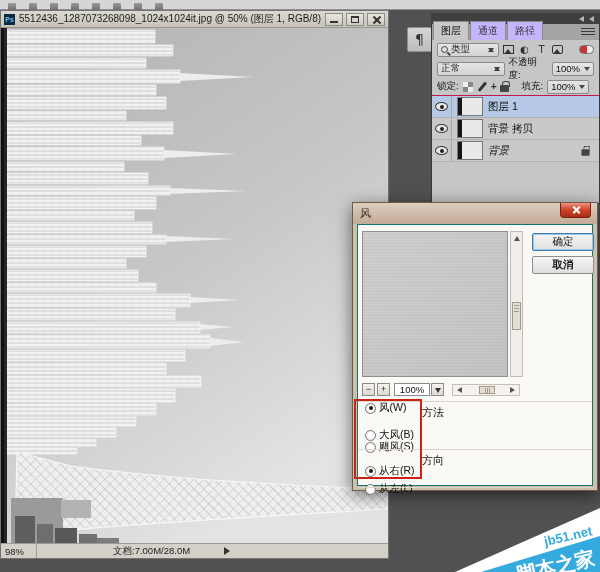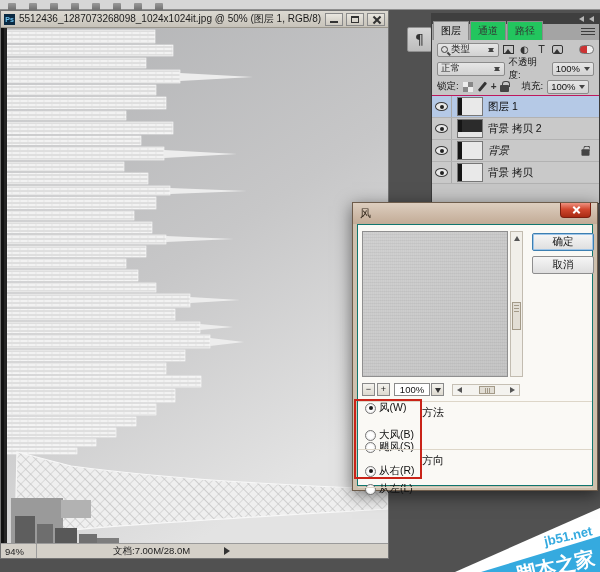--- a/index.html
+++ b/index.html
@@ -25,21 +25,21 @@
   .zoom-cell { width:36px; padding-left:4px; border-right:1px solid #9c9c9c; height:100%; display:flex; align-items:center; }
   .doc-info { margin-left:76px; }
   .tri-right { width:0; height:0; border:4px solid transparent; border-left:6px solid #333; margin-left:34px; }
 
   
   .dock-header { position:absolute; left:431px; top:13px; width:169px; height:11px; background:#3f3f3f; display:flex; justify-content:flex-end; align-items:center; padding-right:6px; gap:2px; }
   .c-arrow { width:0; height:0; border:3px solid transparent; border-right:5px solid #b5b5b5; }
   .icon-col-btn { position:absolute; left:407px; top:27px; width:25px; height:25px; background:linear-gradient(#d6d6d6,#bdbdbd); border:1px solid #8f8f8f; border-radius:2px; color:#333; font-size:14px; text-align:center; line-height:23px; font-family:"DejaVu Sans",sans-serif; }
   .panel { position:absolute; left:431px; top:24px; width:169px; height:180px; background:#c6c6c6; border:1px solid #3a3a3a; border-top:none; }
   .tab-bar { height:16px; background:#a4a4a4; display:flex; align-items:flex-end; padding-left:1px; }
-  .tab { font-size:10px; padding:2px 7px 2px; color:#333; background:#22c55e; border:1px solid #8a8a8a; border-bottom:none; margin-right:1px; }
+  .tab { font-size:10px; padding:2px 7px 2px; color:#333; background:#c4b5fd; border:1px solid #8a8a8a; border-bottom:none; margin-right:1px; }
   .tab.active { background:#c9c9c9; color:#000; }
   .panel-menu { margin-left:auto; margin-right:4px; margin-bottom:3px; width:14px; }
   .panel-menu i { display:block; height:1px; background:#3c3c3c; margin:2px 0; }
   .prow { display:flex; align-items:center; padding:0 5px; }
   .filter-row { height:19px; gap:4px; }
   .dd { background:linear-gradient(#e6e6e6,#d2d2d2); border:1px solid #8b8b8b; border-radius:2px; height:14px; display:flex; align-items:center; font-size:9.5px; color:#222; padding:0 3px; gap:3px; }
   .search-ic { width:7px; height:7px; border:1.5px solid #444; border-radius:50%; position:relative; flex:none; }
   .search-ic::after { content:""; position:absolute; width:4px; height:1.5px; background:#444; transform:rotate(45deg); left:5px; top:6px; }
   .ud { width:7px; height:9px; position:relative; margin-left:auto; }
   .ud::before { content:""; position:absolute; left:0; top:0; border:3px solid transparent; border-bottom:4px solid #444; }
@@ -83,21 +83,21 @@
     background:repeating-linear-gradient(0deg,rgba(0,0,0,.04) 0 1px,transparent 1px 3px),
                repeating-linear-gradient(90deg,rgba(255,255,255,.07) 0 1px,transparent 1px 2px),
                linear-gradient(135deg,#cdcdcd,#c2c2c2); }
   .vscroll { position:absolute; left:152px; top:6px; width:13px; height:146px; background:#f1efe9; border:1px solid #c2bcb0; }
   .vs-up { position:absolute; top:1px; left:1px; width:9px; height:9px; display:flex; justify-content:center; }
   .vs-up::after { content:""; border:3px solid transparent; border-bottom:5px solid #555; margin-top:0; width:0; height:0; }
   .vs-thumb { position:absolute; left:1px; top:70px; width:9px; height:28px; background:#e2ded5; border:1px solid #a39a88; }
   .vs-thumb i { display:block; height:1px; background:#a39a88; margin:2px 1px 0; }
   .btn { position:absolute; width:62px; height:18px; background:linear-gradient(#f6f6f6,#dedede); border:1px solid #8e8e8e; border-radius:2px; font-size:10.5px; color:#111; display:flex; align-items:center; justify-content:center; }
   .btn.ok { left:174px; top:8px; border:1px solid #3c7fb1; box-shadow:0 0 0 1px #9ec5e8 inset; }
-  .btn.cancel { left:174px; top:31px; }
+  .btn.cancel { left:174px; top:31px;font-weight:bold; }
   .zoom-row { position:absolute; left:0; top:158px; width:100%; height:15px; }
   .zbtn { position:absolute; width:13px; height:13px; top:0; background:linear-gradient(#f4f3ee,#ddd9cf); border:1px solid #8a8a8a; font-size:9px; text-align:center; line-height:11px; color:#222; }
   .z-minus { left:4px; } .z-plus { left:19px; }
   .z-val { position:absolute; left:36px; top:0; width:36px; height:13px; border:1px solid #8a8a8a; background:#fff; font-size:9.5px; text-align:center; line-height:12px; color:#111; }
   .z-drop { position:absolute; left:73px; top:0; width:13px; height:13px; background:linear-gradient(#f4f3ee,#ddd9cf); border:1px solid #8a8a8a; display:flex; align-items:center; justify-content:center; }
   .z-drop::after { content:""; border:3px solid transparent; border-top:5px solid #333; margin-top:4px; }
   .hscroll { position:absolute; left:94px; top:1px; width:68px; height:12px; background:#f4f3ef; border:1px solid #c6c0b4; }
   .hs-left { position:absolute; left:1px; top:2px; border:3px solid transparent; border-right:5px solid #555; }
   .hs-right { position:absolute; right:1px; top:2px; border:3px solid transparent; border-left:5px solid #555; }
   .hs-thumb { position:absolute; left:26px; top:1px; width:16px; height:8px; background:#e2ded5; border:1px solid #a39a88; display:flex; gap:1px; justify-content:center; padding-top:1px; }
@@ -223,21 +223,21 @@
           <rect x="96" y="510" width="22" height="6" fill="#7d7d7d"></rect>
           <rect x="60" y="472" width="30" height="18" fill="#b2b2b2"></rect>
         </g>
 
         <rect x="0" y="0" width="6" height="516" fill="#262626"></rect>
         <rect x="0" y="0" width="3" height="516" fill="#111"></rect>
       </svg>
     </div>
 
     <div class="doc-status">
-      <span class="zoom-cell">94%</span>
+      <span class="zoom-cell">98%</span>
       <span class="doc-info">文档:7.00M/28.0M</span>
       <span class="tri-right"></span>
     </div>
   </div>
 
   <div class="dock-header">
     <span class="c-arrow"></span>
     <span class="c-arrow"></span>
   </div>
   <div class="icon-col-btn">
@@ -295,37 +295,30 @@
         <span class="eye-cell">
             <span class="eye"></span>
           </span>
         <span class="thumb"></span>
         <span class="lname">图层 1</span>
       </div>
       <div class="layer-row">
         <span class="eye-cell">
             <span class="eye"></span>
           </span>
-        <span class="thumb dark"></span>
-        <span class="lname">背景 拷贝 2</span>
+        <span class="thumb"></span>
+        <span class="lname">背景 拷贝</span>
       </div>
       <div class="layer-row">
         <span class="eye-cell">
             <span class="eye"></span>
           </span>
         <span class="thumb"></span>
         <span class="lname italic">背景</span>
         <span class="icon-lock row-lock"></span>
-      </div>
-      <div class="layer-row">
-        <span class="eye-cell">
-            <span class="eye"></span>
-          </span>
-        <span class="thumb"></span>
-        <span class="lname">背景 拷贝</span>
       </div>
     </div>
   </div>
 
   <div class="dialog">
     <div class="dlg-title">
       <span>风</span>
     </div>
     <span class="dlg-close"></span>
     <div class="dlg-client">

